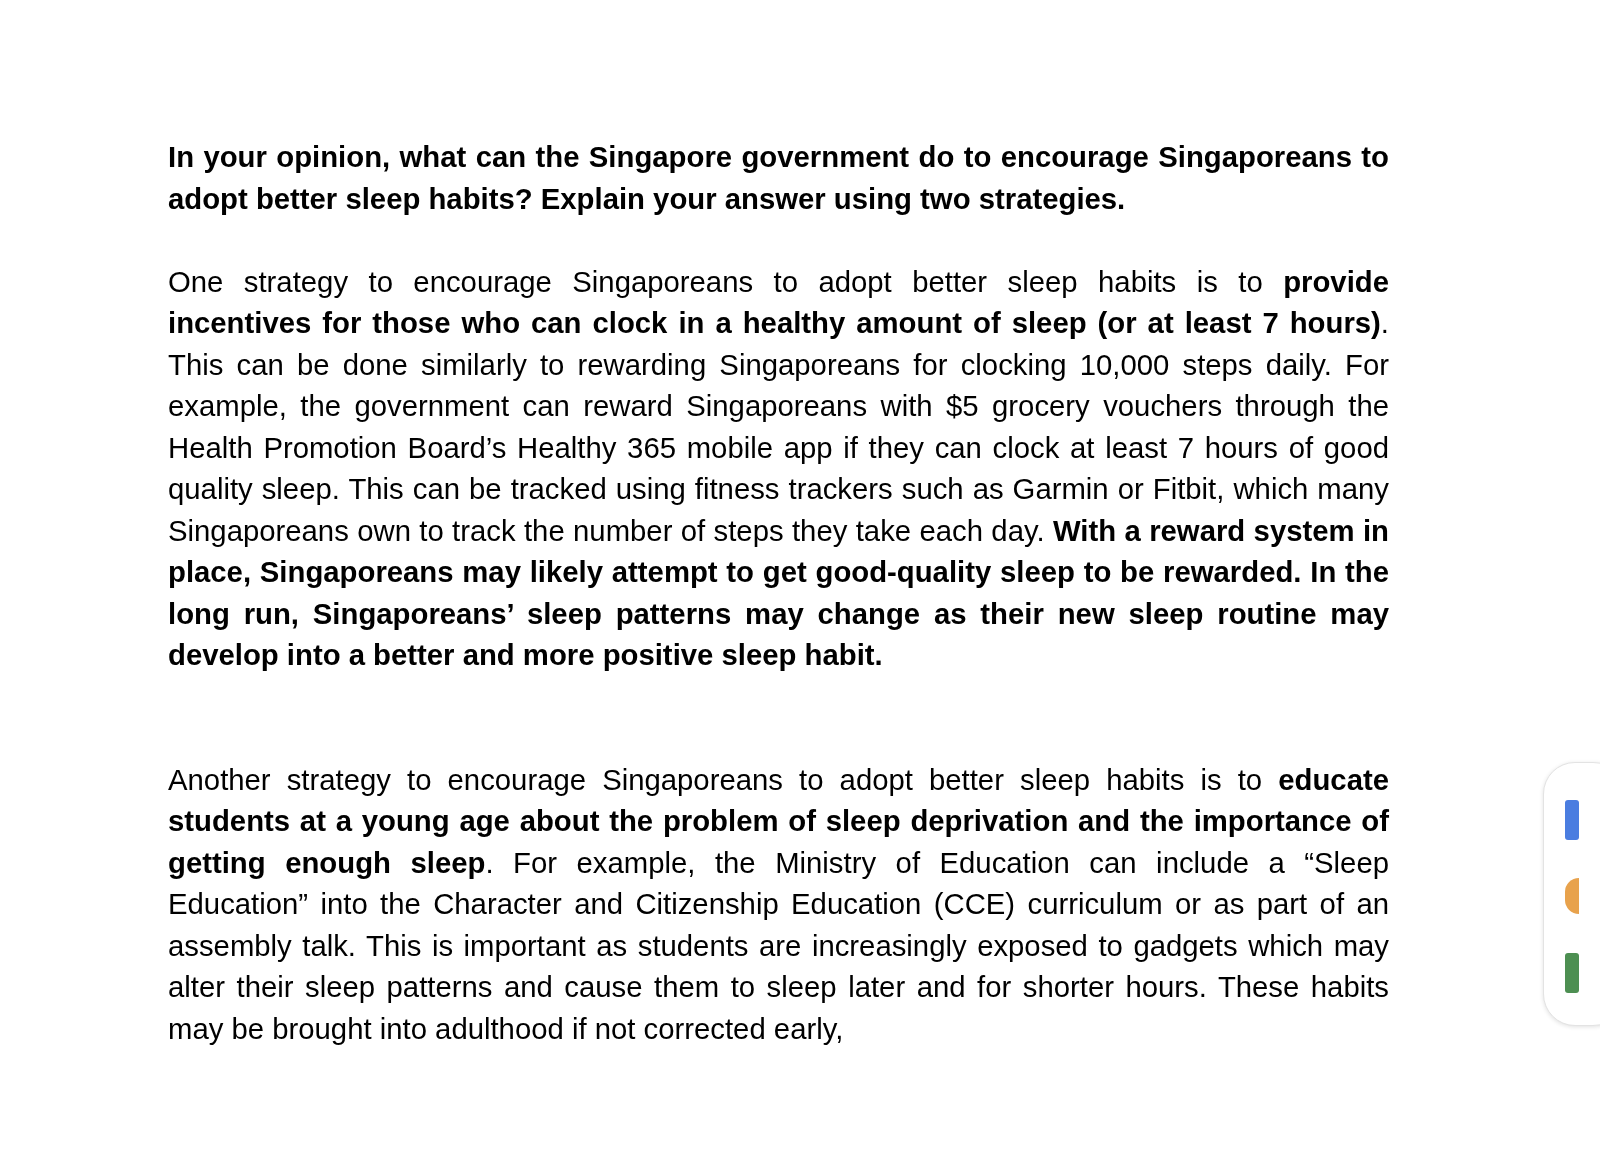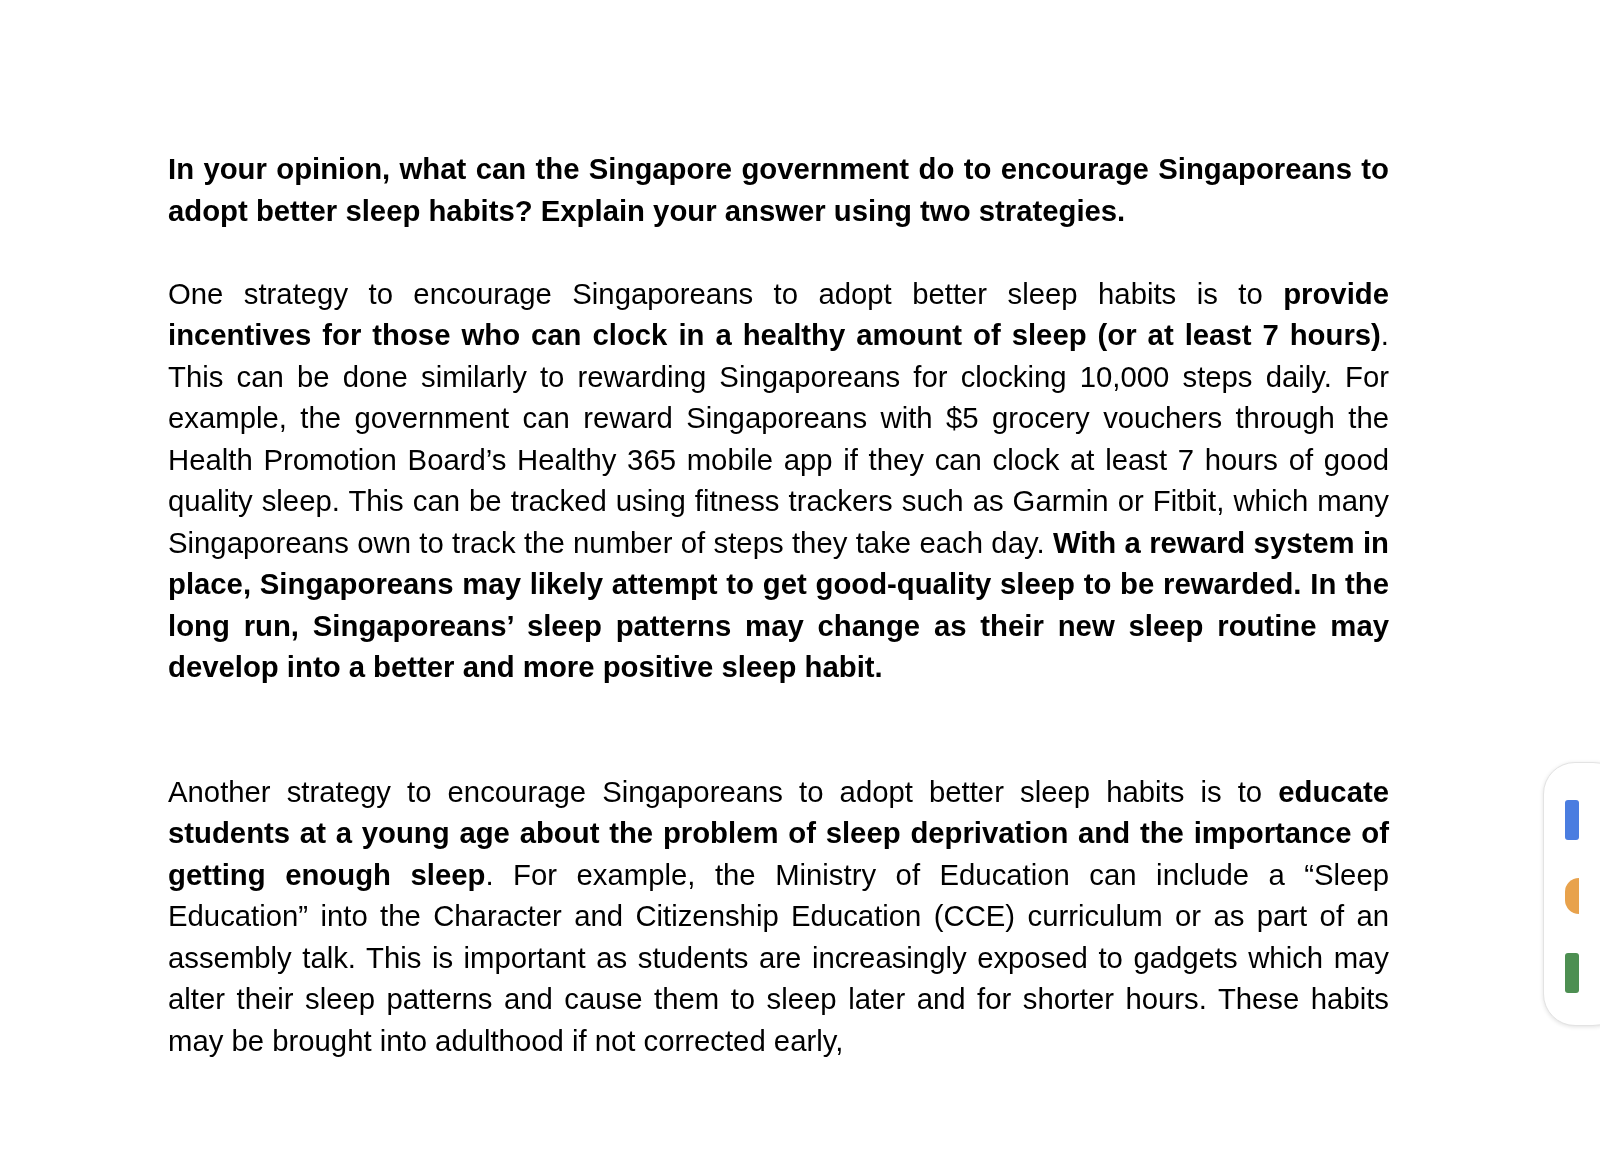--- a/index.html
+++ b/index.html
@@ -2,21 +2,21 @@
 <html><head>
 <meta charset="utf-8">
 <style>
   html, body { margin:0; padding:0; }
   body {
     width:1600px; height:1152px; overflow:hidden;
     background:#ffffff; position:relative;
     font-family:"Liberation Sans", sans-serif; color:#000;
   }
   .page {
-    position:absolute; left:168px; top:148px; width:1221px;
+    position:absolute; left:168px; top:136px; width:1221px;
   }
   .para {
     font-size:29.3px; line-height:41.5px; text-align:justify;
     margin:0;
   }
   .para b { font-weight:700; }
   .gap1 { height:41.5px; }
   .gap2 { height:83px; }
   .side-panel {
     position:absolute; left:1543px; top:762px; width:80px; height:262px;

